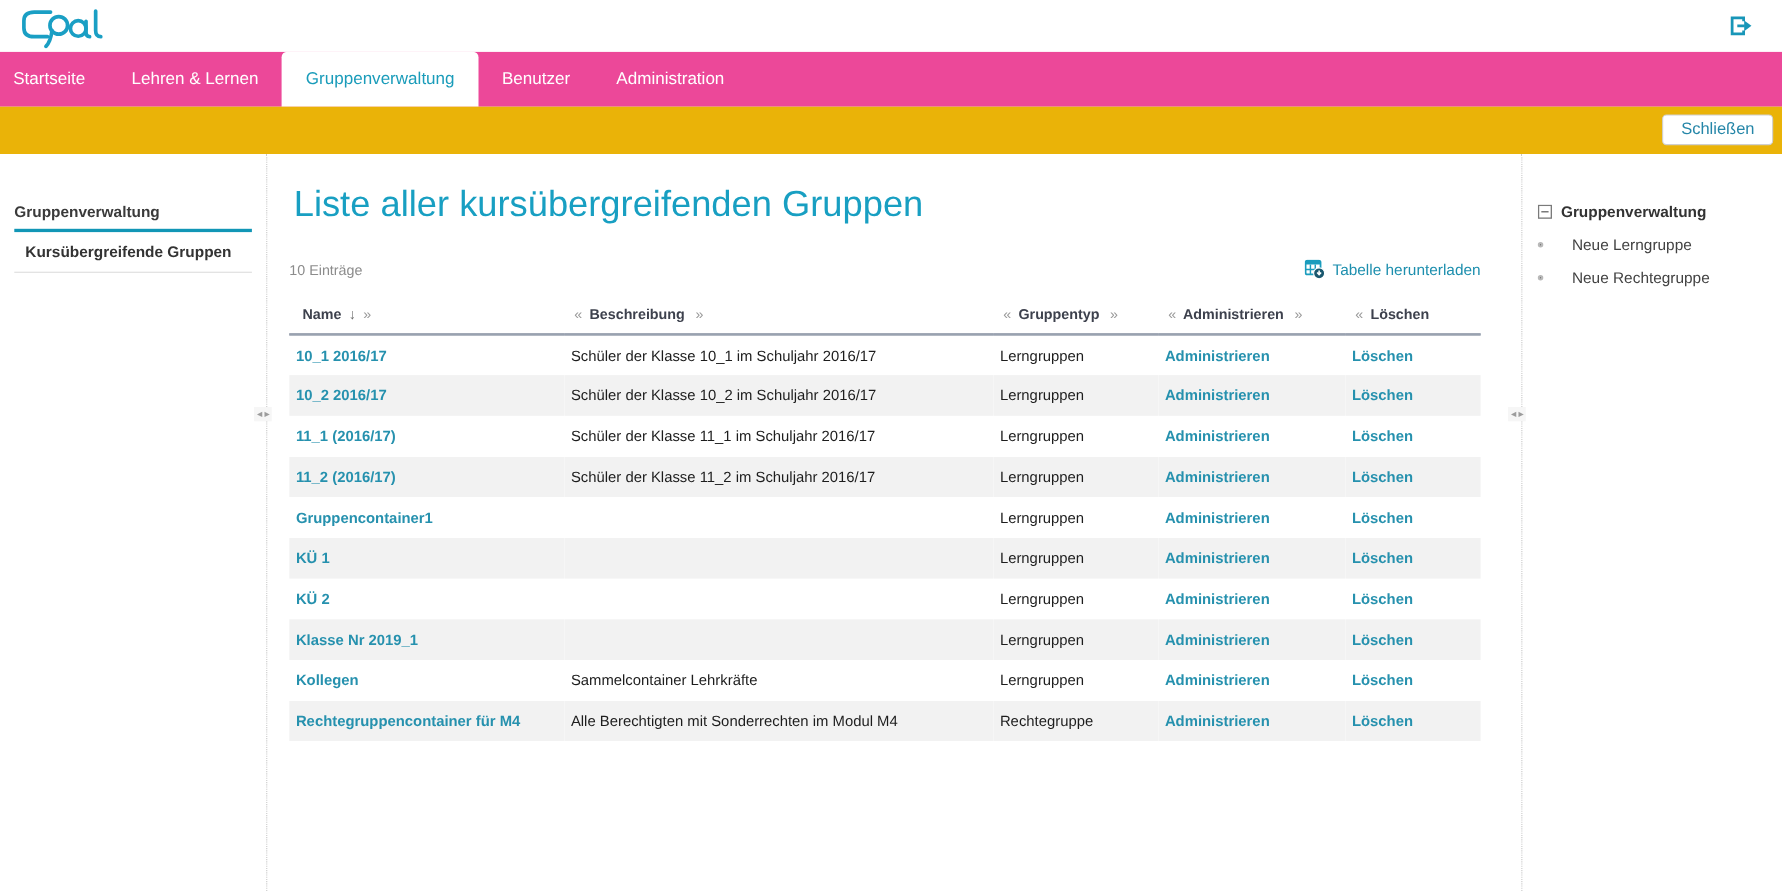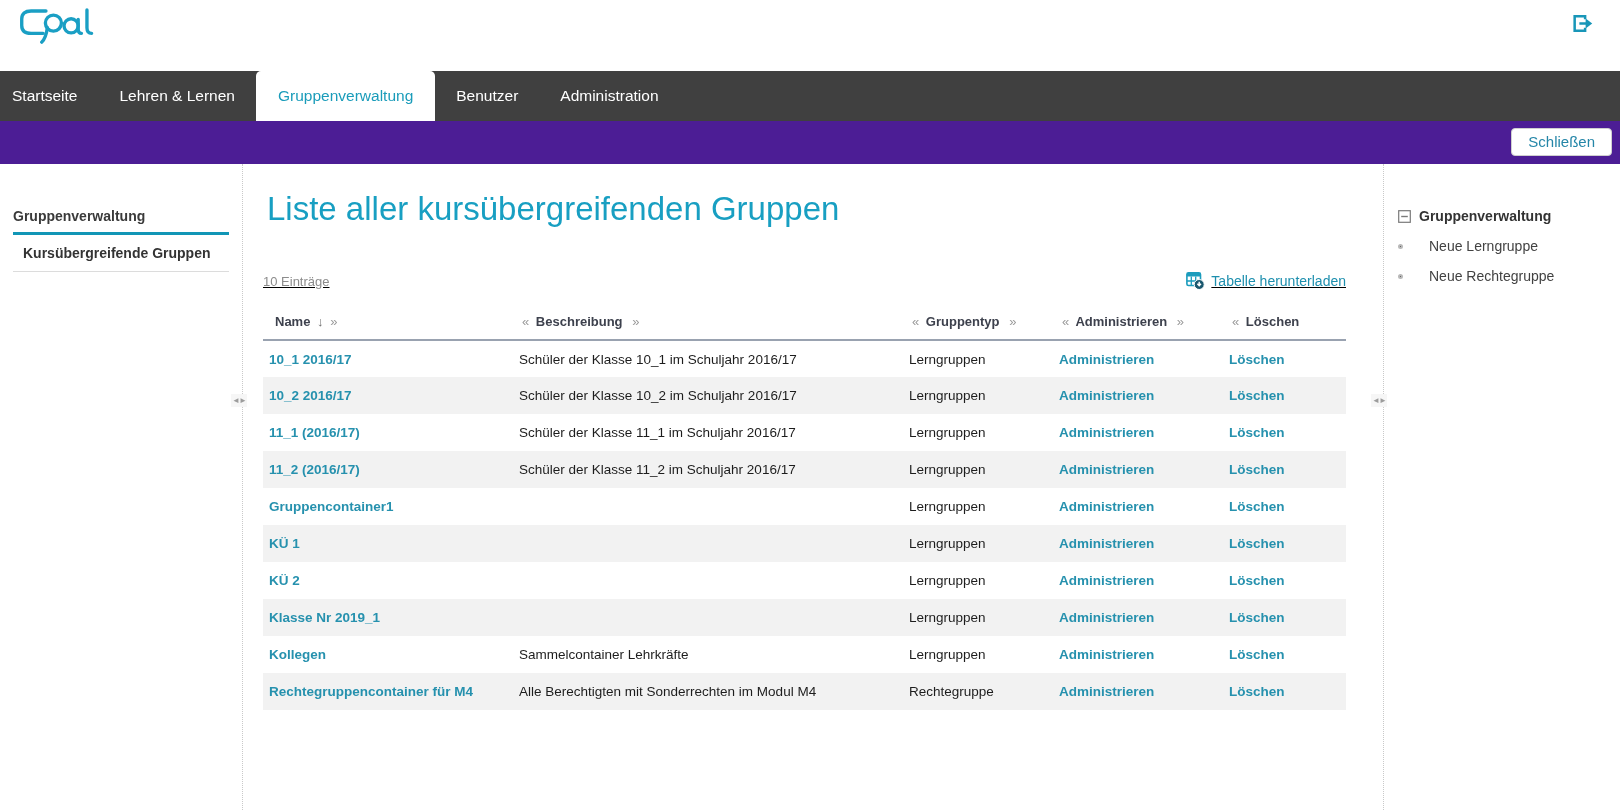--- a/index.html
+++ b/index.html
@@ -5,28 +5,28 @@
   * { margin:0; padding:0; box-sizing:border-box; }
   html,body { width:1620px; height:810px; overflow:hidden; background:#ffffff;
               font-family:"Liberation Sans", sans-serif; }
 
   
   .topbar { position:relative; height:47px; background:#ffffff; }
   .logo { position:absolute; left:18px; top:4px; }
   .logout-btn { position:absolute; right:26px; top:13px; background:none; border:none; cursor:pointer; padding:0; }
 
   
-  .navbar { height:50px; background:#404040;margin-top:24px; }
+  .navbar { height:50px; background:#ec4899; }
   .navtabs { display:flex; list-style:none; height:50px; }
   .navtabs li { line-height:50px; padding:0 21px; color:#ffffff; font-size:15.5px; cursor:pointer; white-space:nowrap; }
   .navtabs li:first-child { padding-left:12px; }
   .navtabs li.active { background:#ffffff; color:#1a9cba; border-radius:5px 5px 0 0; padding:0 22px; }
 
   
-  .subbar { position:relative; height:43px; background:#4c1d95; }
+  .subbar { position:relative; height:43px; background:#eab308; }
   .close-btn { position:absolute; right:8px; top:7px; background:#ffffff; border:1px solid #cfcfcf;
                border-radius:4px; color:#2586a8; font-size:15px; padding:4px 16px 5px;
                font-family:"Liberation Sans", sans-serif; cursor:pointer; }
 
   
   .layout { position:relative; display:flex; height:670px; }
   .left-sidebar  { width:243px; border-right:1px dotted #c9c9c9; padding-top:44px; }
   .main          { width:1140px; padding:26px 0 0 20px; }
   .right-sidebar { width:236px; border-left:1px dotted #c9c9c9; padding:44px 0 0 14px; }
 
@@ -36,21 +36,21 @@
   .splitter-handle.right { left:1371px; }
 
   
   .side-section { margin:0 13px 0 13px; padding-bottom:8px; border-bottom:3px solid #1196b6;
                   font-size:14px; font-weight:bold; color:#3a3a3a; }
   .side-item { margin:0 13px 0 13px; padding:10px 0 10px 10px; border-bottom:1px solid #dcdcdc;
                font-size:14px; font-weight:bold; color:#333333; cursor:pointer; }
 
   
   .page-title { font-size:33px; font-weight:400; color:#189fc2; margin-left:4px; }
-  .meta-row { display:flex; justify-content:space-between; align-items:center; width:1083px; margin-top:44px;text-decoration:underline; }
+  .meta-row { display:flex; justify-content:space-between; align-items:center; width:1083px; margin-top:32px; }
   .entries { font-size:13px; color:#8c8c8c; }
   .download-link { display:flex; align-items:center; gap:6px; font-size:14px; color:#1d8fae;
                    text-decoration:none; cursor:pointer; }
 
   table { width:1083px; border-collapse:collapse; margin-top:12px; table-layout:fixed; }
   col.c1 { width:250px; } col.c2 { width:390px; } col.c3 { width:150px; }
   col.c4 { width:170px; } col.c5 { width:123px; }
   thead th { text-align:left; font-size:13px; padding:12px 6px 10px; border-bottom:2px solid #99a2b0;
              white-space:nowrap; cursor:pointer; }
   thead .col-label { color:#3d414d; font-weight:bold; }

